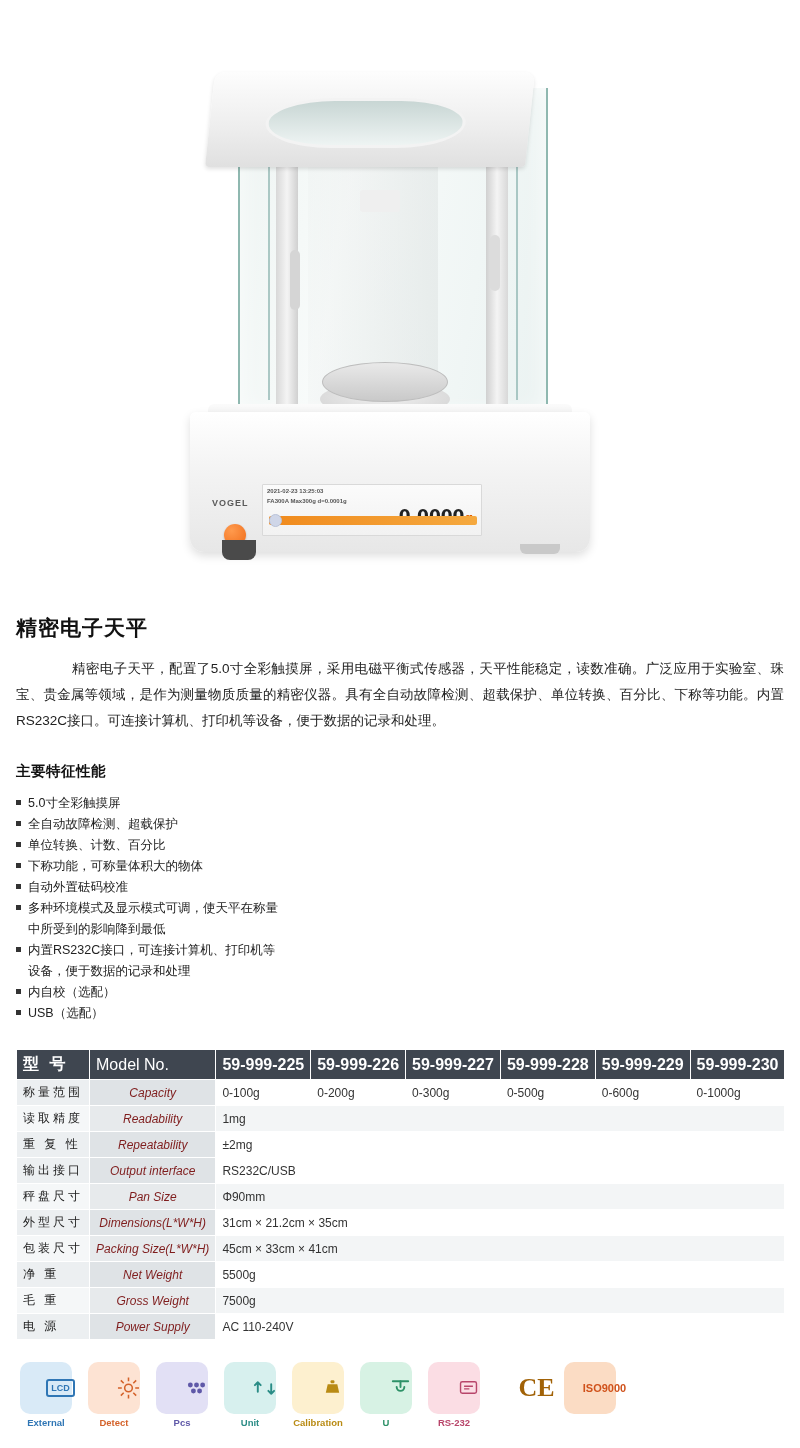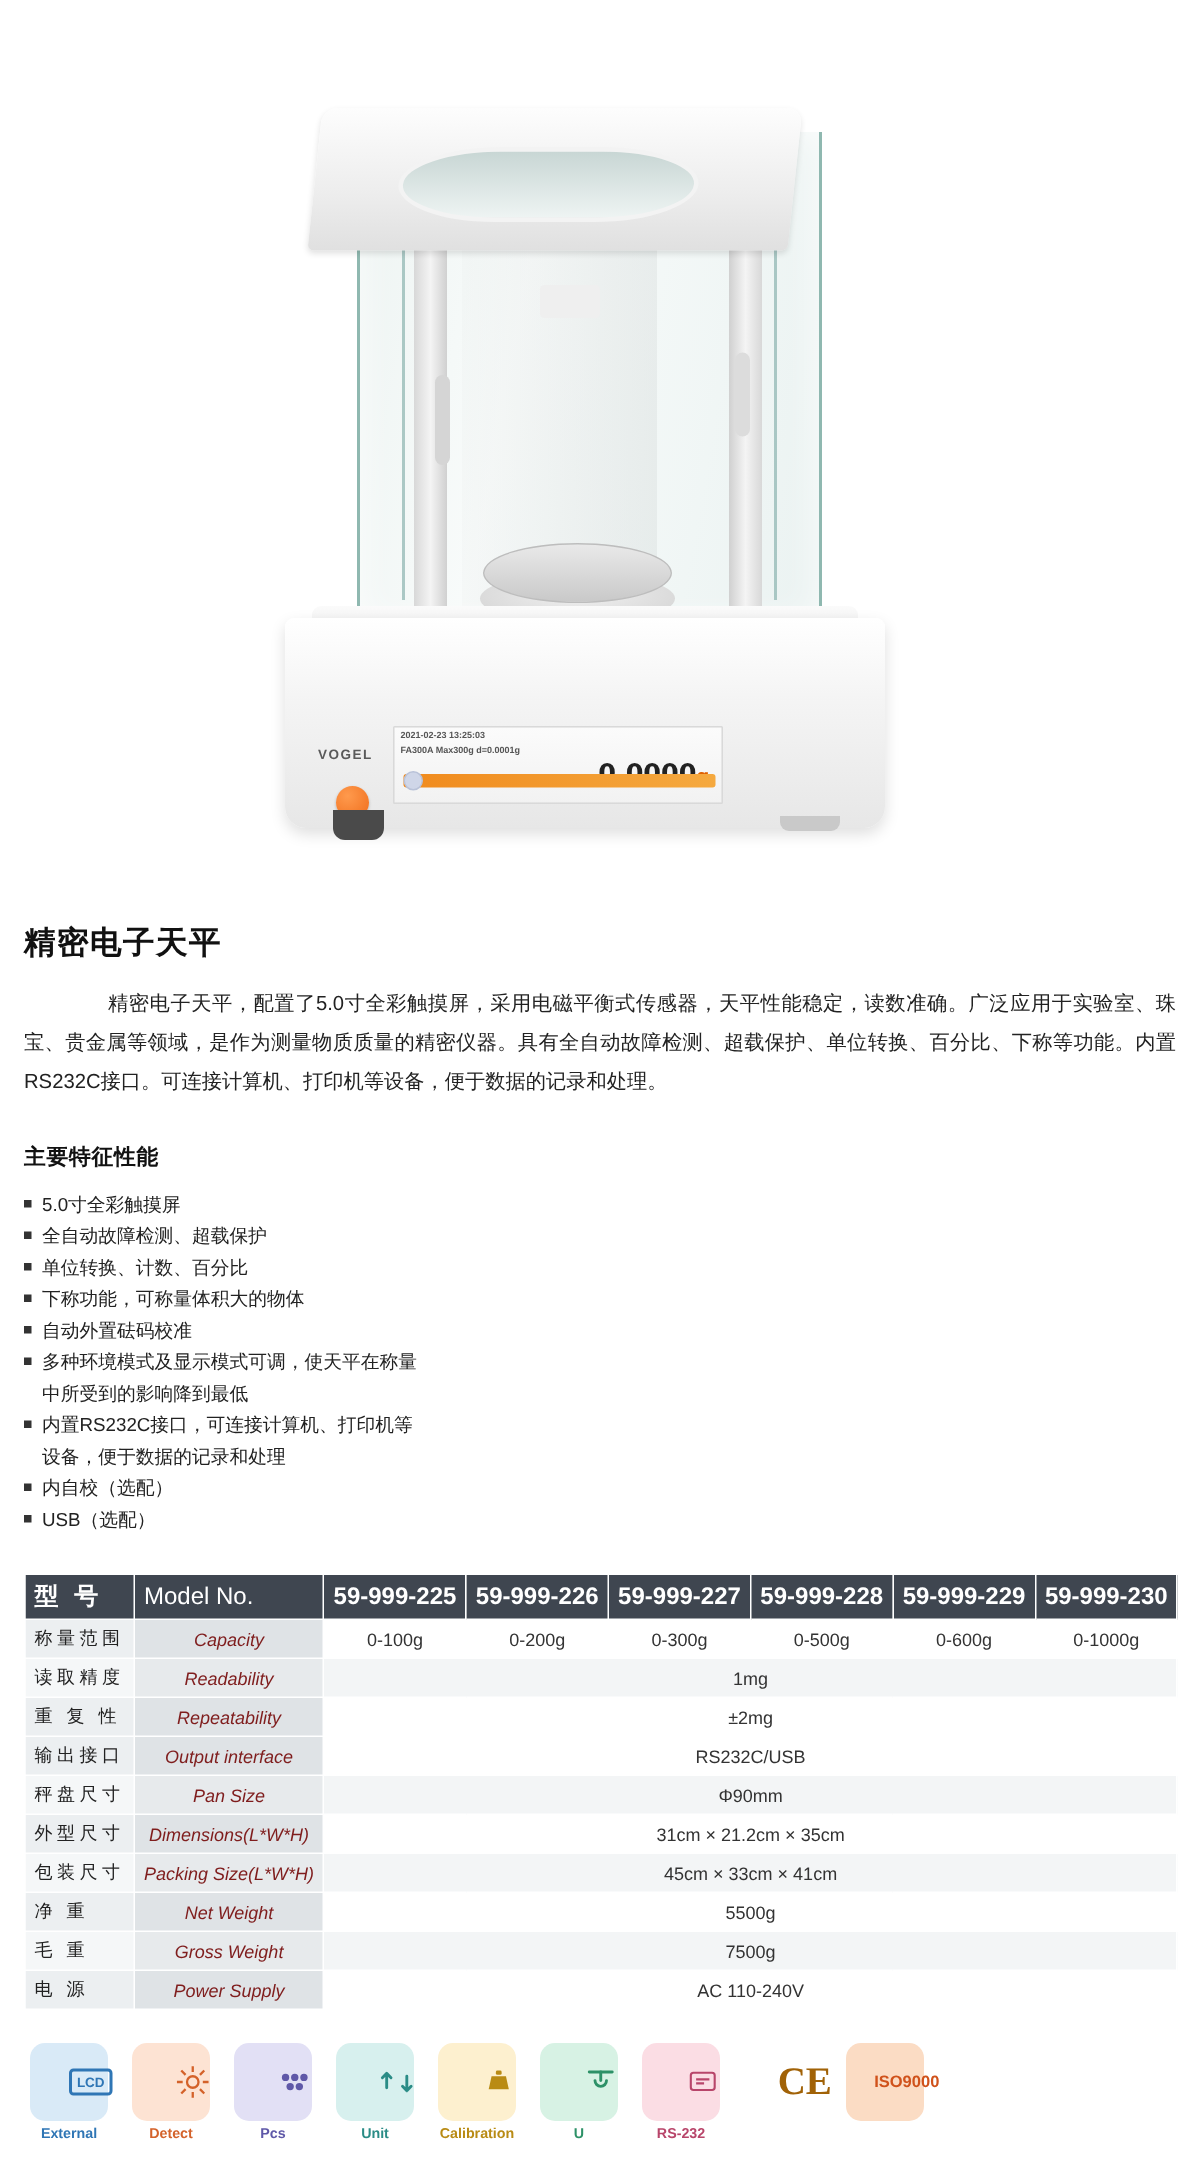--- a/index.html
+++ b/index.html
@@ -280,21 +280,20 @@
   table.spec {
     width: 768px;
     margin: 6px 0 0 0;
     border-collapse: collapse;
     font-size: 12px;
     color: #333;
   }
   table.spec td, table.spec th {
     border: 1px solid #ffffff;
     padding: 4px 6px;
-    text-align: center;
     white-space: nowrap;
   }
   table.spec thead td {
     background: #3f4650;
     color: #fff;
     font-weight: bold;
     font-size: 16px;
     height: 26px;
   }
   table.spec thead td.lbl-cn {

